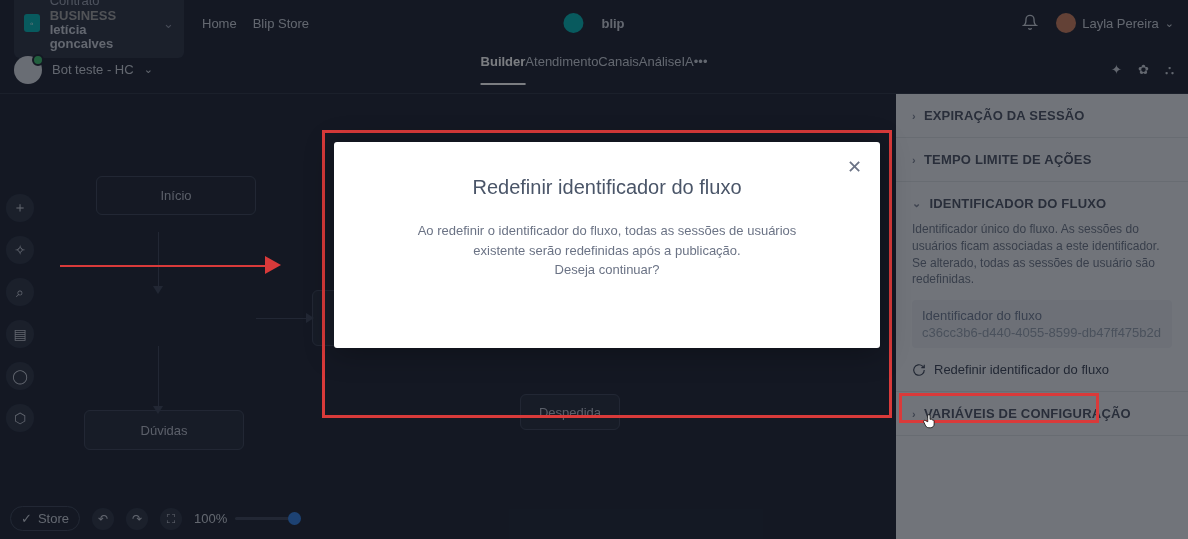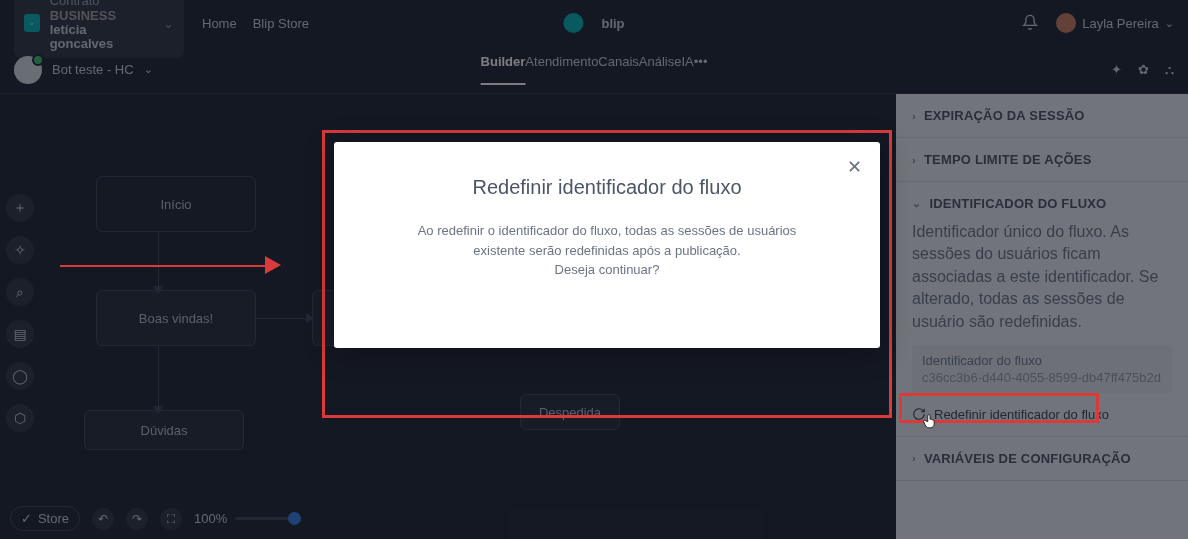--- a/index.html
+++ b/index.html
@@ -66,21 +66,21 @@
   .modal-actions{display:flex;justify-content:center;gap:14px;}
   .btn{padding:9px 26px;border-radius:6px;border:none;cursor:pointer;}
   .btn-no{background:transparent;color:#5a6378;}
   .btn-yes{background:var(--blue);color:#fff;}
   .modal-x{position:absolute;top:14px;right:18px;color:#6b7385;font-size:18px;cursor:pointer;}
   
   .sidepanel{position:absolute;right:0;top:94px;width:292px;bottom:0;background:#e9ecef;color:#4a5163;}
   .sp-sec{border-bottom:1px solid #d6d9de;padding:14px 16px;}
   .sp-head{display:flex;align-items:center;gap:8px;font-weight:700;font-size:12.5px;letter-spacing:.2px;}
   .sp-chev{color:#7b8294;font-size:11px;}
-  .sp-desc{font-size:16px;color:#6b7487;margin-top:10px;line-height:1.4;}
+  .sp-desc{font-size:12px;color:#6b7487;margin-top:10px;line-height:1.4;}
   .sp-id-box{background:#dfe3e8;border-radius:4px;padding:8px 10px;margin-top:12px;font-size:11.5px;}
   .sp-id-lab{color:#6d7890;}
   .sp-id-val{color:#939dad;margin-top:2px;}
   .sp-action{display:flex;align-items:center;gap:8px;margin-top:14px;color:#3a4255;font-size:12.5px;}
   .sp-action-ic{width:14px;height:14px;}
   
   .status{position:absolute;left:10px;bottom:8px;display:flex;align-items:center;gap:12px;color:#c9ced8;}
   .st-chip{display:flex;align-items:center;gap:6px;border:1px solid #3a4255;border-radius:18px;padding:4px 10px;}
   .st-ic{width:22px;height:22px;border-radius:50%;background:#2a3142;display:flex;align-items:center;justify-content:center;font-size:12px;}
   .zoom{display:flex;align-items:center;gap:8px;}
@@ -184,25 +184,22 @@
   <div class="sp-sec">
     <div class="sp-head">
         <span class="sp-chev">›</span>
         <span>VARIÁVEIS DE CONFIGURAÇÃO</span>
       </div>
   </div>
 </div>
 
 <div class="canvas">
 
-  <div class="node dark" style="left:96px;top:82px;width:160px;height:56px;">
+  <div class="node dark" style="left:96px;top:82px;width:160px;height:39px;">
       <span>Início</span>
-    </div>
-  <div class="node" style="left:96px;top:196px;width:160px;height:56px;">
-      <span>Boas vindas!</span>
     </div>
   <div class="node" style="left:84px;top:316px;width:160px;height:40px;">
       <span>Dúvidas</span>
     </div>
   <div class="node" style="left:312px;top:196px;width:84px;height:56px;">
       <span>At</span>
     </div>
   <div class="node" style="left:520px;top:300px;width:100px;height:36px;">
       <span>Despedida</span>
     </div>

